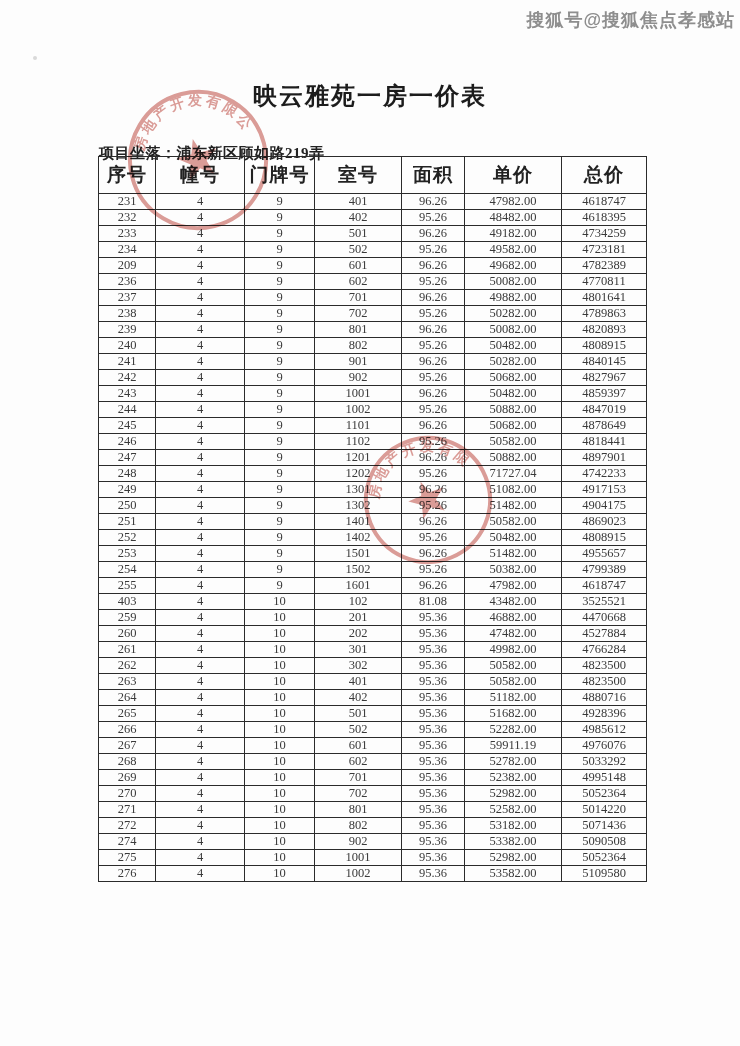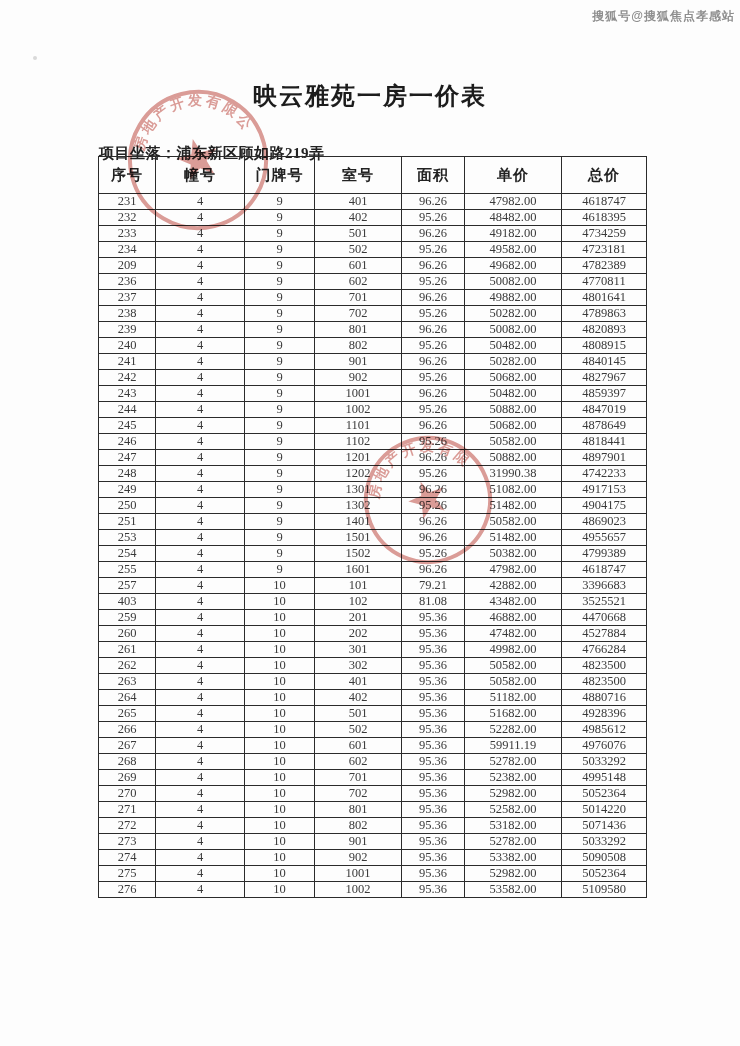--- a/index.html
+++ b/index.html
@@ -9,21 +9,21 @@
     font-family:"Liberation Serif","DejaVu Serif",serif;
     color:#2f2f2f;
     position:relative;
     overflow:hidden;
   }
   .scan-page{position:absolute;inset:0;background:#fdfdfd;}
 
   .watermark{
     position:absolute;top:8px;right:5px;
     font-family:"Liberation Sans","DejaVu Sans",sans-serif;
-    font-weight:bold;font-size:12px;letter-spacing:1px;
+    font-weight:bold;font-size:18px;letter-spacing:1px;
     color:#8e8e8e;
     text-shadow:0.5px 0.5px 0 #ffffff;
     user-select:none;
   }
 
   .doc-title{
     position:absolute;top:80px;left:0;width:740px;
     text-align:center;
     font-size:24px;font-weight:bold;letter-spacing:2px;
     color:#1c1c1c;
@@ -46,21 +46,21 @@
   table.price-table th, table.price-table td{
     border:1.5px solid #2b2b2b;
     padding:0;
     text-align:center;
     vertical-align:middle;
     overflow:hidden;
     white-space:nowrap;
   }
   table.price-table th{
     height:36px;
-    font-size:15px;font-weight:bold;color:#222;
+    font-size:19px;font-weight:bold;color:#222;
     letter-spacing:1px;
   }
   table.price-table td{
     height:15px;
     line-height:15px;
     font-size:12.5px;
     color:#3a3a3a;
   }
 
   .seal{
@@ -260,21 +260,21 @@
           <td>96.26</td>
           <td>50882.00</td>
           <td>4897901</td>
         </tr>
         <tr>
           <td>248</td>
           <td>4</td>
           <td>9</td>
           <td>1202</td>
           <td>95.26</td>
-          <td>31990.38</td>
+          <td>71727.04</td>
           <td>4742233</td>
         </tr>
         <tr>
           <td>249</td>
           <td>4</td>
           <td>9</td>
           <td>1301</td>
           <td>96.26</td>
           <td>51082.00</td>
           <td>4917153</td>
@@ -291,20 +291,29 @@
         <tr>
           <td>251</td>
           <td>4</td>
           <td>9</td>
           <td>1401</td>
           <td>96.26</td>
           <td>50582.00</td>
           <td>4869023</td>
         </tr>
         <tr>
+          <td>252</td>
+          <td>4</td>
+          <td>9</td>
+          <td>1402</td>
+          <td>95.26</td>
+          <td>50482.00</td>
+          <td>4808915</td>
+        </tr>
+        <tr>
           <td>253</td>
           <td>4</td>
           <td>9</td>
           <td>1501</td>
           <td>96.26</td>
           <td>51482.00</td>
           <td>4955657</td>
         </tr>
         <tr>
           <td>254</td>
@@ -316,29 +325,20 @@
           <td>4799389</td>
         </tr>
         <tr>
           <td>255</td>
           <td>4</td>
           <td>9</td>
           <td>1601</td>
           <td>96.26</td>
           <td>47982.00</td>
           <td>4618747</td>
-        </tr>
-        <tr>
-          <td>257</td>
-          <td>4</td>
-          <td>10</td>
-          <td>101</td>
-          <td>79.21</td>
-          <td>42882.00</td>
-          <td>3396683</td>
         </tr>
         <tr>
           <td>403</td>
           <td>4</td>
           <td>10</td>
           <td>102</td>
           <td>81.08</td>
           <td>43482.00</td>
           <td>3525521</td>
         </tr>
@@ -460,29 +460,20 @@
           <td>5014220</td>
         </tr>
         <tr>
           <td>272</td>
           <td>4</td>
           <td>10</td>
           <td>802</td>
           <td>95.36</td>
           <td>53182.00</td>
           <td>5071436</td>
-        </tr>
-        <tr>
-          <td>273</td>
-          <td>4</td>
-          <td>10</td>
-          <td>901</td>
-          <td>95.36</td>
-          <td>52782.00</td>
-          <td>5033292</td>
         </tr>
         <tr>
           <td>274</td>
           <td>4</td>
           <td>10</td>
           <td>902</td>
           <td>95.36</td>
           <td>53382.00</td>
           <td>5090508</td>
         </tr>

